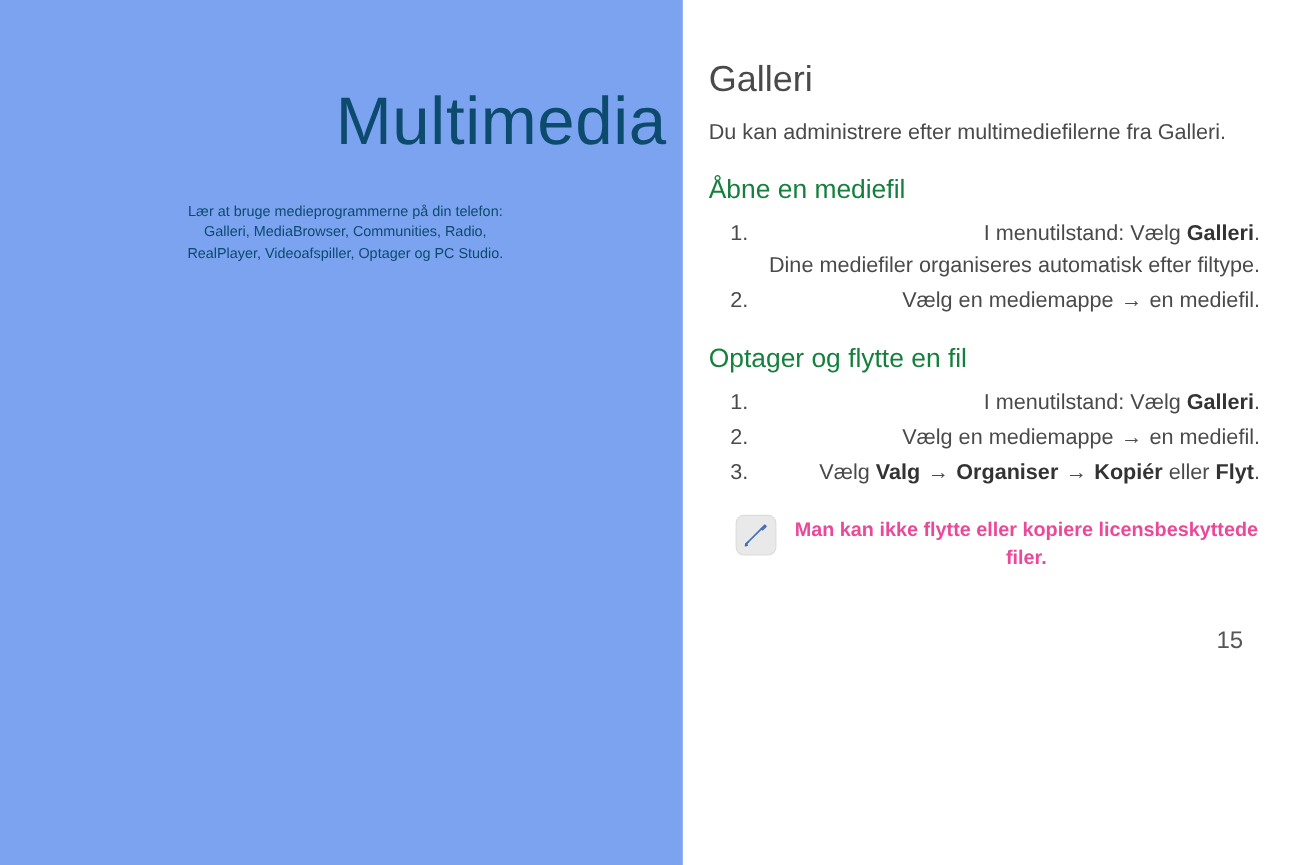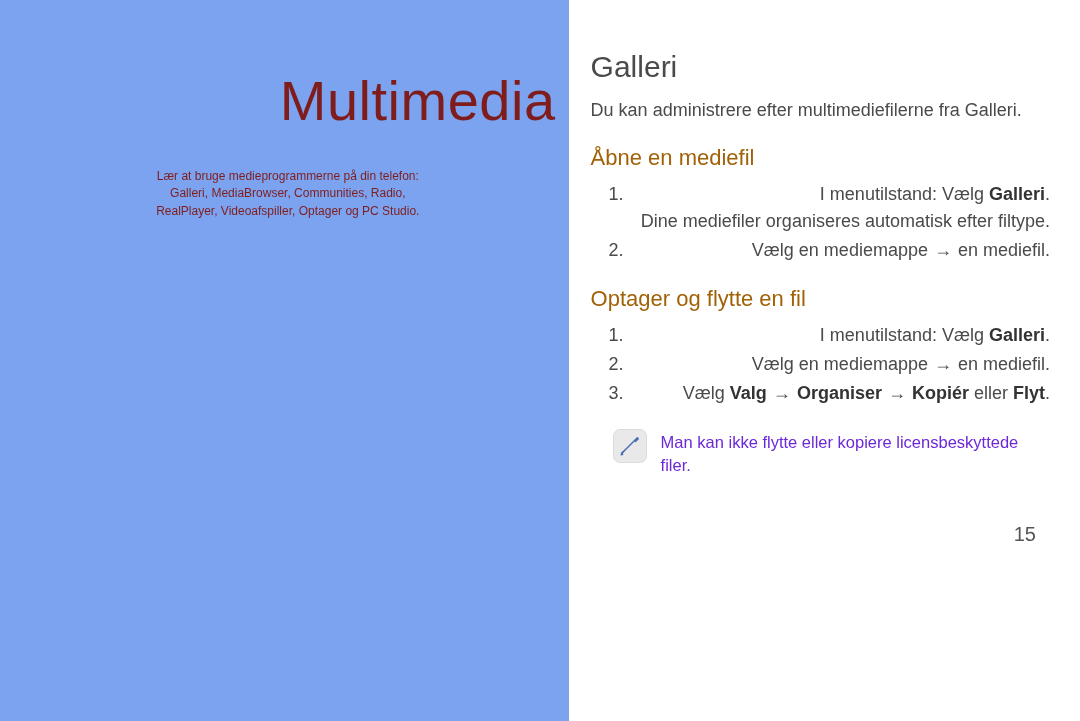--- a/index.html
+++ b/index.html
@@ -15,21 +15,21 @@
       display: flex;
       width: 1080px;
       height: 721px;
       position: relative;
     }
     .left {
       width: 604px;
       height: 721px;
       background: #7ca3f0;
       position: relative;
-      color: #7f1d1d;
+      color: #0c4a6e;
     }
     .left-title {
       position: absolute;
       right: 13px;
       top: 68px;
       font-size: 56px;
       font-weight: 300;
       letter-spacing: 0.5px;
     }
     .left-desc {
@@ -57,21 +57,21 @@
     }
     .intro {
       font-size: 18px;
       font-weight: 300;
       line-height: 1.4;
       margin-bottom: 22px;
     }
     .h2 {
       font-size: 22px;
       font-weight: 300;
-      color: #a16207;
+      color: #15803d;
       margin-bottom: 10px;
     }
     ol.steps {
       list-style: decimal;
       margin: 0 0 22px 38px;
       font-size: 18px;
       font-weight: 300;
       line-height: 1.5;
     }
     ol.steps li { padding-left: 4px; margin-bottom: 2px; text-align: right; }
@@ -91,24 +91,25 @@
       background: #e9e9e9;
       border: 1px solid #dcdcdc;
       display: flex;
       align-items: center;
       justify-content: center;
       flex-shrink: 0;
     }
     .note-icon svg { width: 22px; height: 22px; }
     .note-text {
       font-size: 16.5px;
-      font-weight: 400;
+      font-weight: 700;
       line-height: 1.4;
-      color: #6d28d9;
+      color: #ec4899;
       padding-top: 2px;
+      text-align: center;
     }
     .page-num {
       position: absolute;
       bottom: 18px;
       right: 44px;
       font-size: 20px;
       font-weight: 300;
       color: #555;
     }
   </style>

